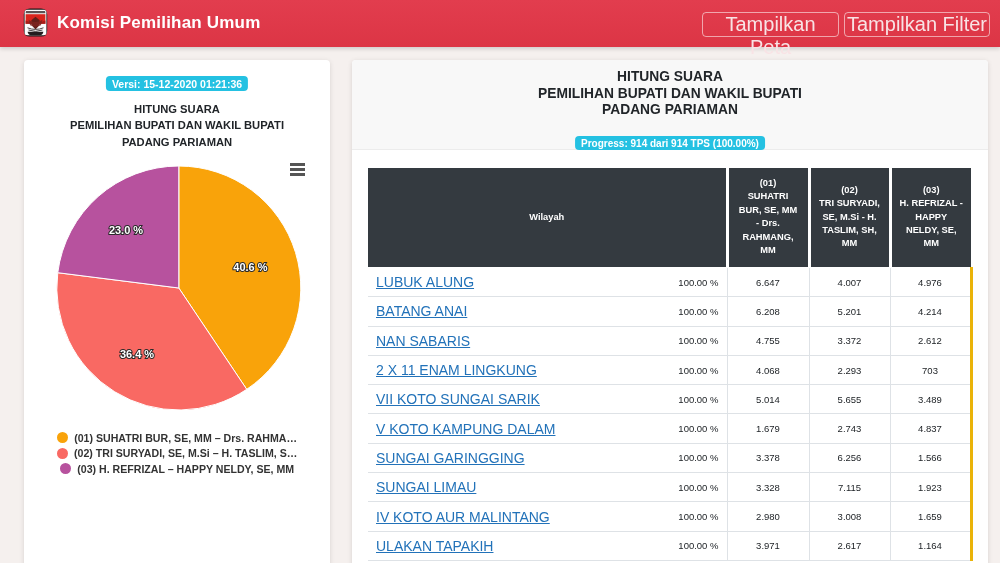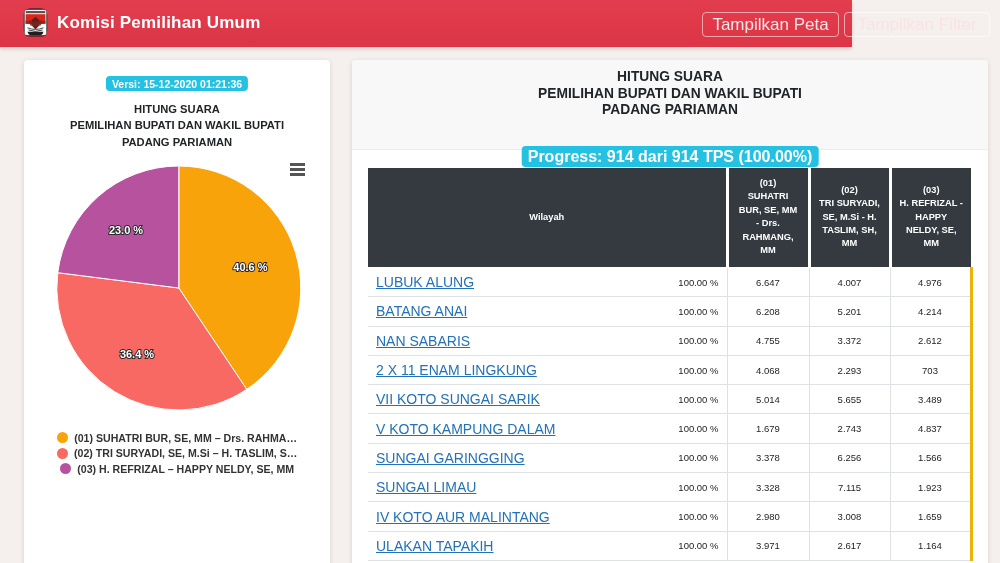--- a/index.html
+++ b/index.html
@@ -1,37 +1,37 @@
 <!DOCTYPE html>
 <html><head>
 <meta charset="utf-8">
 <style>
 * { margin:0; padding:0; box-sizing:border-box; }
 html,body { width:1000px; height:563px; overflow:hidden; }
 body { background:#f5f0ee; font-family:"Liberation Sans", sans-serif; position:relative; }
-.header { position:absolute; left:0; top:0; width:852px; height:47px;
+.header { position:absolute; left:0; top:0; width:1000px; height:47px;
   background:linear-gradient(#e23d4e, #dc3545); box-shadow:0 2px 4px rgba(0,0,0,.15); }
 .brand { position:absolute; left:57px; top:13px; color:#fff; font-size:17px; font-weight:bold; letter-spacing:0.2px; }
 .logo { position:absolute; left:23px; top:8px; }
 .hbtn { position:absolute; top:12px; height:25px; border:1px solid rgba(255,255,255,.55); border-radius:4px;
-  color:#f8e3e5; font-size:17px; line-height:23px; text-align:center; }
+  color:#f8e3e5; font-size:20px; line-height:23px; text-align:center; }
 .btn1 { left:702px; width:137px; }
 .btn2 { left:844px; width:146px; }
 .card { position:absolute; background:#fff; border-radius:4px; box-shadow:0 1px 5px rgba(0,0,0,.12); }
 .cardL { left:24px; top:60px; width:306px; height:520px; }
 .cardR { left:352px; top:60px; width:636px; height:520px; }
 .badge { background:#24c1e2; color:#fff; font-weight:bold; border-radius:4px; display:inline-block; }
 .vbadge { position:absolute; left:50%; transform:translateX(-50%); top:16px; font-size:10.5px; padding:1.5px 6px; white-space:nowrap; }
 .titles { position:absolute; left:0; width:100%; text-align:center; color:#212529; font-weight:bold; }
 .titL { font-size:11.2px; line-height:16.3px; }
 .titR { font-size:13.8px; line-height:16.5px; }
 .titL2 { top:41px; }
 .rhead { position:absolute; left:0; top:0; width:636px; height:90px; background:#f8f8f8; border-bottom:1px solid #ececec; border-radius:4px 4px 0 0; }
 .titR2 { top:9px; }
-.pbadge { position:absolute; left:50%; transform:translateX(-50%); top:86px; font-size:16px; padding:1.5px 6px; white-space:nowrap;text-align:right; }
+.pbadge { position:absolute; left:50%; transform:translateX(-50%); top:76px; font-size:10px; padding:1.5px 6px; white-space:nowrap;text-align:right; }
 .burger { position:absolute; left:266px; top:103px; width:15px; }
 .burger div { height:2.7px; background:#555; margin-bottom:2.3px; }
 .legend { position:absolute; left:33px; top:370.5px; font-size:10.6px; font-weight:bold; color:#333; }
 .litem { height:15.6px; line-height:15.6px; white-space:nowrap;text-align:center; }
 .dot { display:inline-block; width:11px; height:11px; border-radius:50%; margin-right:6px; vertical-align:-1.8px; }
 table { position:absolute; left:16px; top:107.5px; width:604px; border-collapse:collapse; table-layout:fixed;
   font-size:9.5px; color:#212529; }
 thead th { background:#343a40; color:#fff; font-weight:bold; font-size:9.3px; line-height:13.4px;
   text-align:center; vertical-align:middle; height:100px; padding:4px 5px; }
 thead th + th { border-left:3px solid #fff; }

